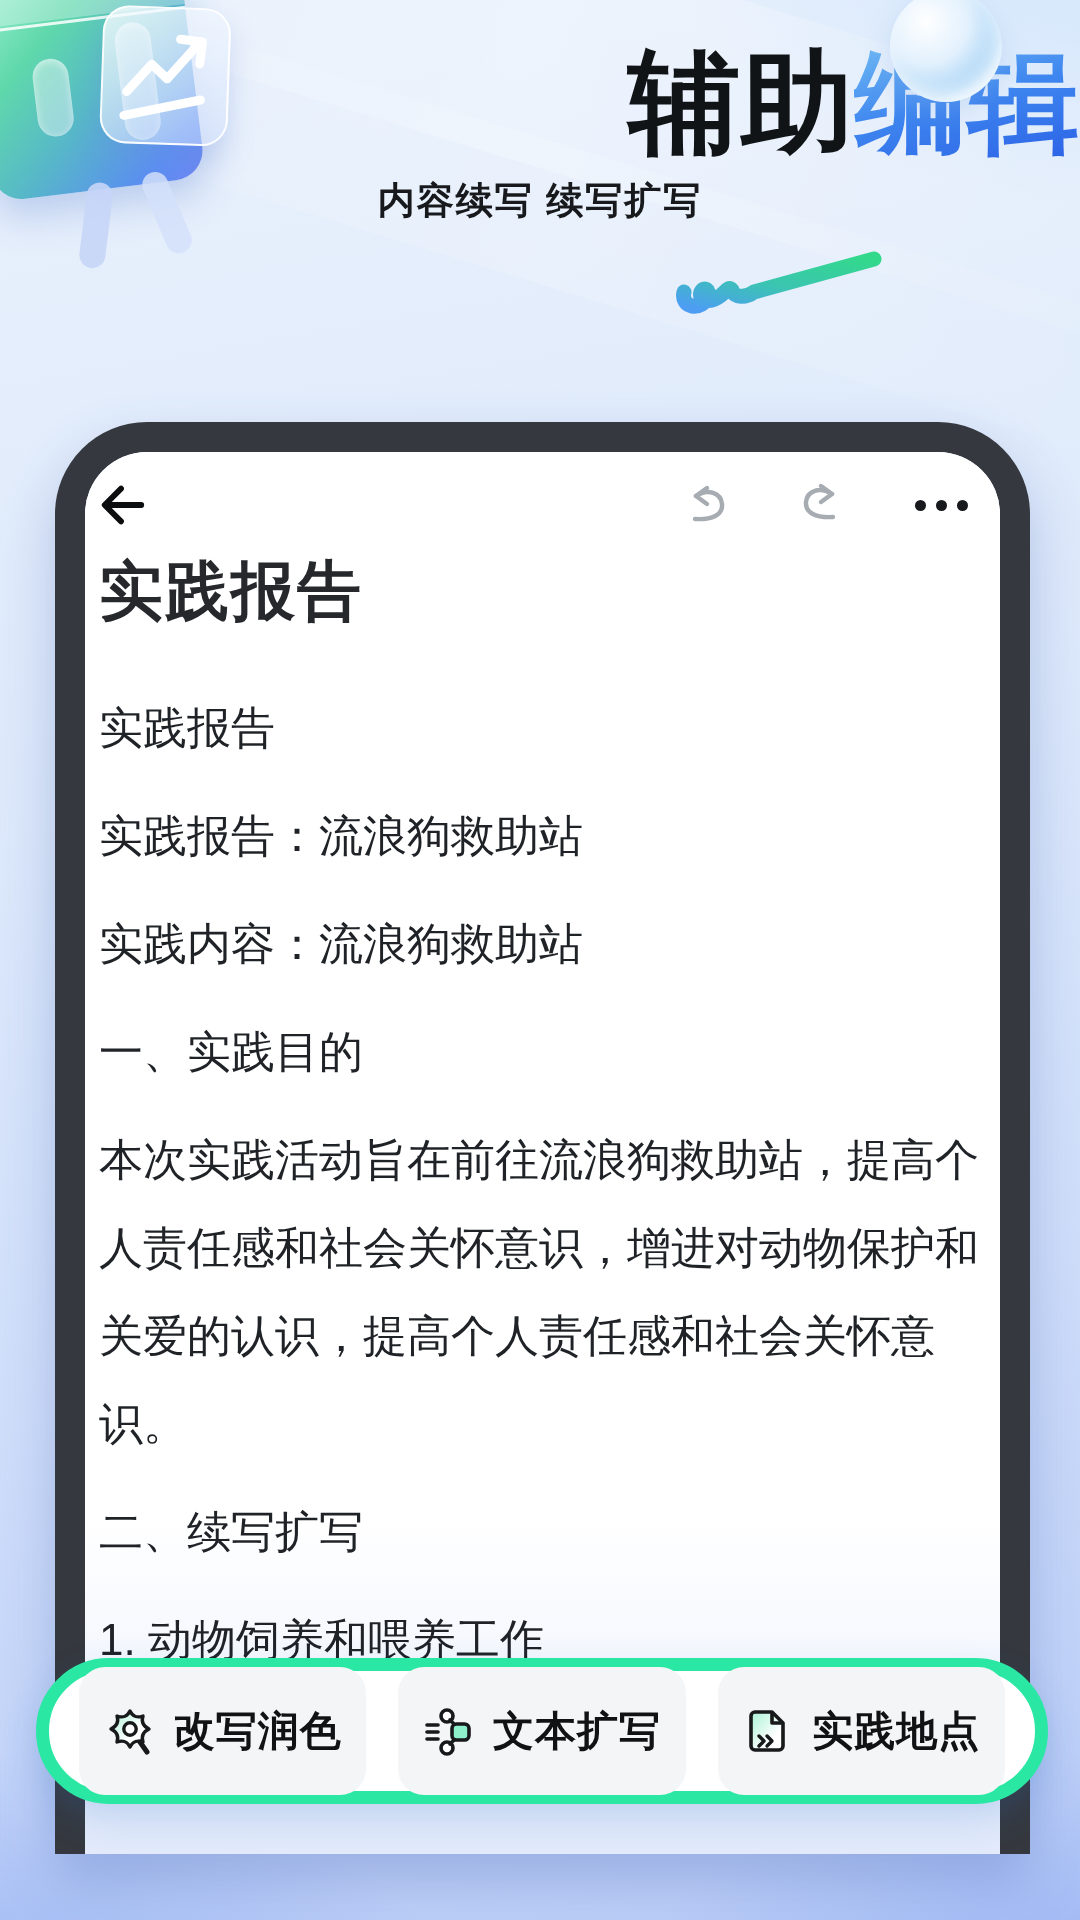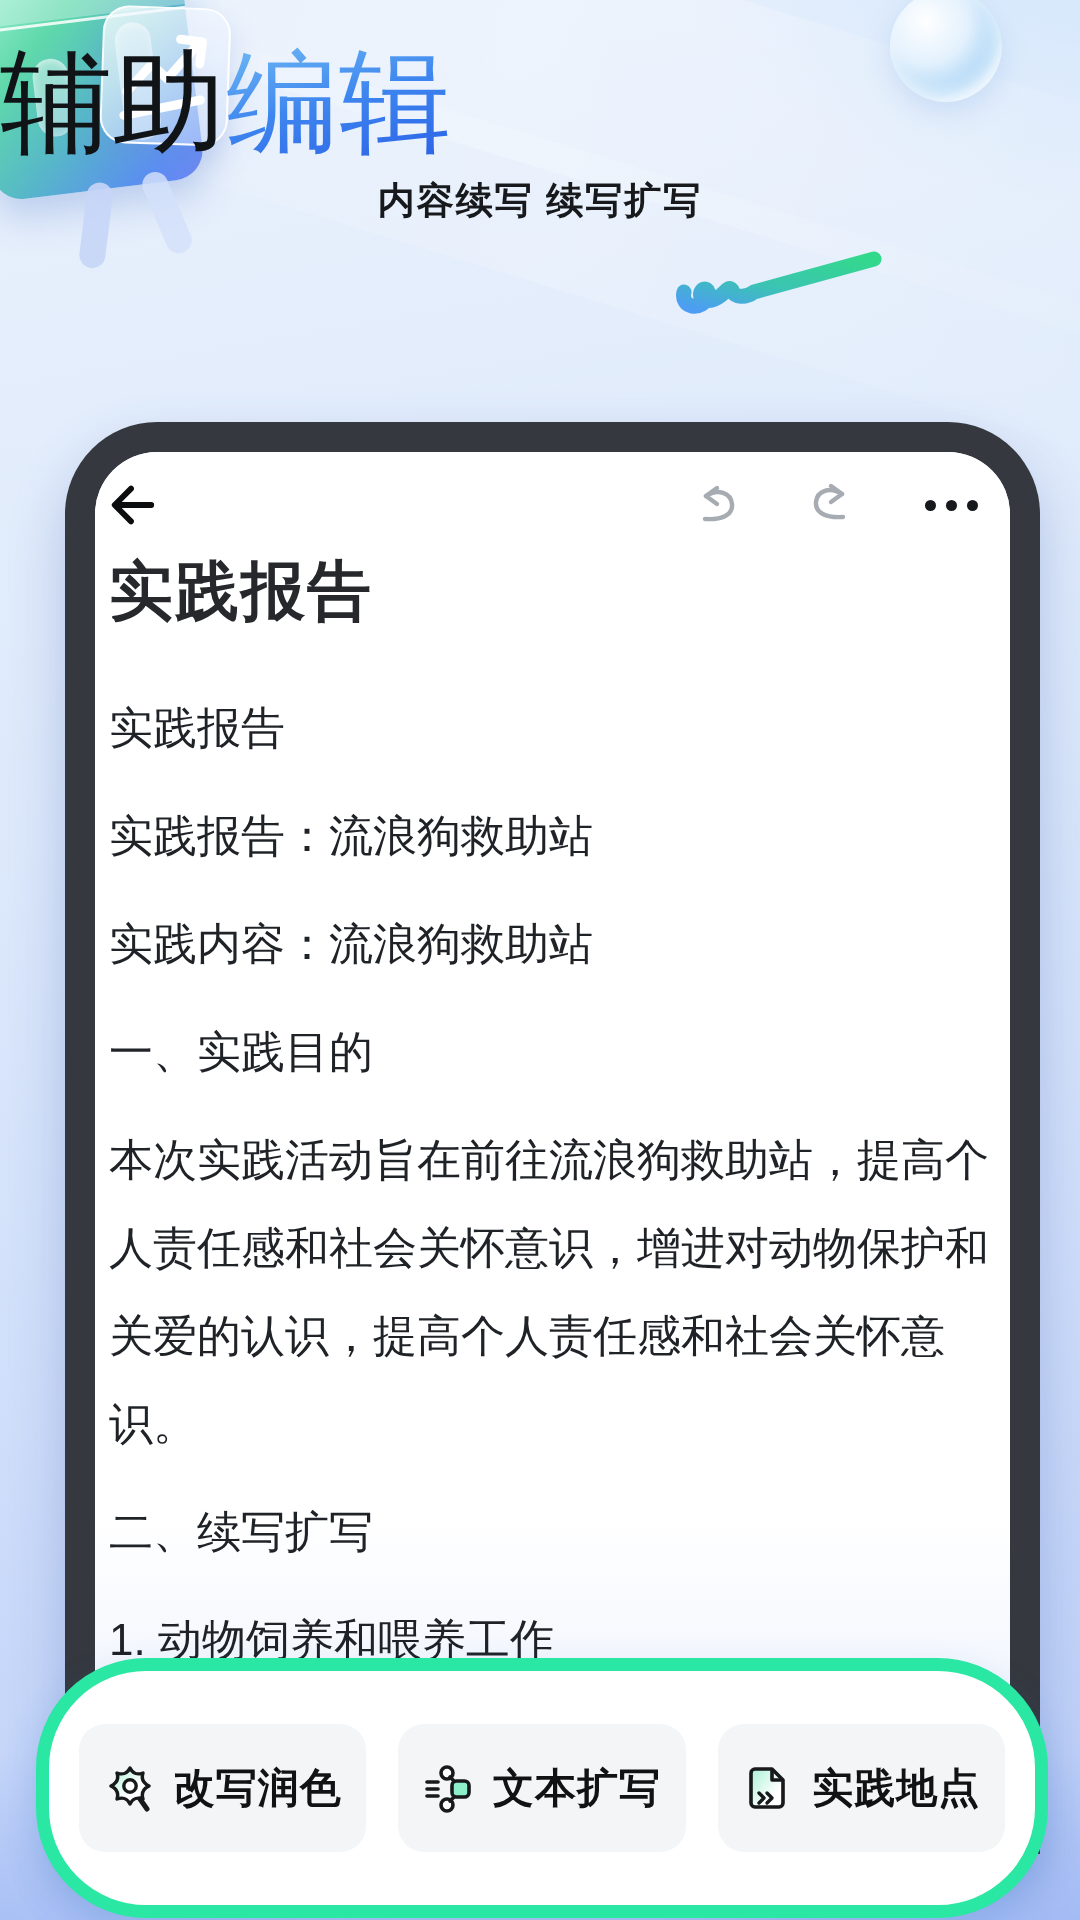--- a/index.html
+++ b/index.html
@@ -11,22 +11,22 @@
       radial-gradient(900px 520px at 106% 108%, rgba(118,153,240,.62), transparent 62%),
       radial-gradient(520px 380px at -4% -6%, rgba(120,235,190,.45), transparent 60%),
       radial-gradient(760px 520px at 104% -6%, rgba(205,228,252,.95), transparent 62%),
       linear-gradient(170deg,#e9f1fc 0%,#dde9fb 40%,#cfdefa 68%,#b9ccf7 100%);
   }
   .streak{position:absolute;background:linear-gradient(90deg,rgba(255,255,255,0),rgba(255,255,255,.55),rgba(255,255,255,0));pointer-events:none;}
   .streak.s1{left:-220px;top:-60px;width:1500px;height:220px;transform:rotate(17deg);opacity:.45;}
   .streak.s2{left:-180px;top:150px;width:1500px;height:140px;transform:rotate(17deg);opacity:.3;}
 
   
-  .hero-title{position:absolute;left:0;top:40px;width:100%;text-align:left;
-    font-size:112px;font-weight:400;letter-spacing:1px;line-height:1.12;color:#111417;}
+  .hero-title{position:absolute;left:0;top:40px;width:100%;text-align:right;
+    font-size:112px;font-weight:700;letter-spacing:1px;line-height:1.12;color:#111417;}
   .hero-title .accent{
     background:linear-gradient(165deg,#73bdf4 0%,#3e86ef 48%,#2a5fe6 100%);
     -webkit-background-clip:text;background-clip:text;color:transparent;}
   .hero-sub{position:absolute;left:0;top:176px;width:100%;text-align:center;
     font-size:37px;font-weight:700;letter-spacing:2px;color:#17191c;}
 
   
   .deco{position:absolute;left:-35px;top:-45px;width:270px;height:310px;transform:rotate(-7deg);}
   .easel-card{position:absolute;left:20px;top:26px;width:212px;height:208px;border-radius:30px;
     background:linear-gradient(135deg,#9bf0cf 0%,#5fd8ab 28%,#57b8c8 55%,#5b8ef2 85%,#6f86f2 100%);
@@ -47,40 +47,40 @@
     box-shadow:0 14px 28px rgba(110,145,220,.28);}
   .glass svg{position:absolute;left:10px;top:8px;}
 
   
   .bubble{position:absolute;left:890px;top:-10px;width:112px;height:112px;border-radius:50%;
     background:radial-gradient(circle at 32% 28%, rgba(255,255,255,.98), #e3f1fd 38%, #a9d4f6 68%, #cde6fb 92%);
     box-shadow:inset -6px -10px 18px rgba(255,255,255,.8), 0 10px 24px rgba(130,170,230,.25);}
   .squiggle{position:absolute;left:672px;top:246px;}
 
   
-  .phone{position:absolute;left:65px;top:422px;width:975px;height:1432px;box-sizing:border-box;
+  .phone{position:absolute;left:55px;top:422px;width:975px;height:1432px;box-sizing:border-box;
     border:30px solid #35383e;border-bottom:none;border-radius:92px 92px 0 0;
     box-shadow:0 26px 54px rgba(70,100,180,.3);}
   .screen{position:absolute;inset:0;border-radius:62px 62px 0 0;overflow:hidden;
     background:linear-gradient(180deg,#ffffff 0%,#ffffff 76%,#f2f6fd 88%,#e2eafb 100%);}
 
   .appbar-icon{position:absolute;cursor:pointer;}
   .back{left:12px;top:30px;}
   .undo{left:596px;top:30px;}
   .redo{left:712px;top:28px;}
   .dots{left:830px;top:48px;width:56px;display:flex;gap:10px;}
   .dots i{width:11px;height:11px;border-radius:50%;background:#17191c;}
 
   .doc-title{position:absolute;left:14px;top:96px;font-size:64px;font-weight:800;color:#26282c;letter-spacing:2px;}
   .doc-body{position:absolute;left:14px;top:232px;width:892px;color:#1f2226;
     font-size:44px;font-weight:500;line-height:88px;letter-spacing:0;}
   .doc-body p{margin:0 0 20px 0;}
 
   
-  .actionbar{position:absolute;left:36px;top:1658px;width:1012px;height:260px;box-sizing:border-box;
+  .actionbar{position:absolute;left:36px;top:1658px;width:1012px;height:146px;box-sizing:border-box;
     background:#ffffff;border:13px solid #2be7a4;border-radius:110px;
     display:flex;align-items:center;gap:32px;padding:0 30px;
     box-shadow:0 16px 36px rgba(46,110,200,.2);}
   .action-btn{flex:1;height:128px;border-radius:26px;background:#f3f5f6;border:none;cursor:pointer;
     display:flex;align-items:center;justify-content:center;gap:18px;
     font-family:inherit;font-size:41px;font-weight:700;color:#101214;letter-spacing:1px;}
   .action-btn svg{flex:0 0 auto;}
 </style>
 </head>
 <body>

